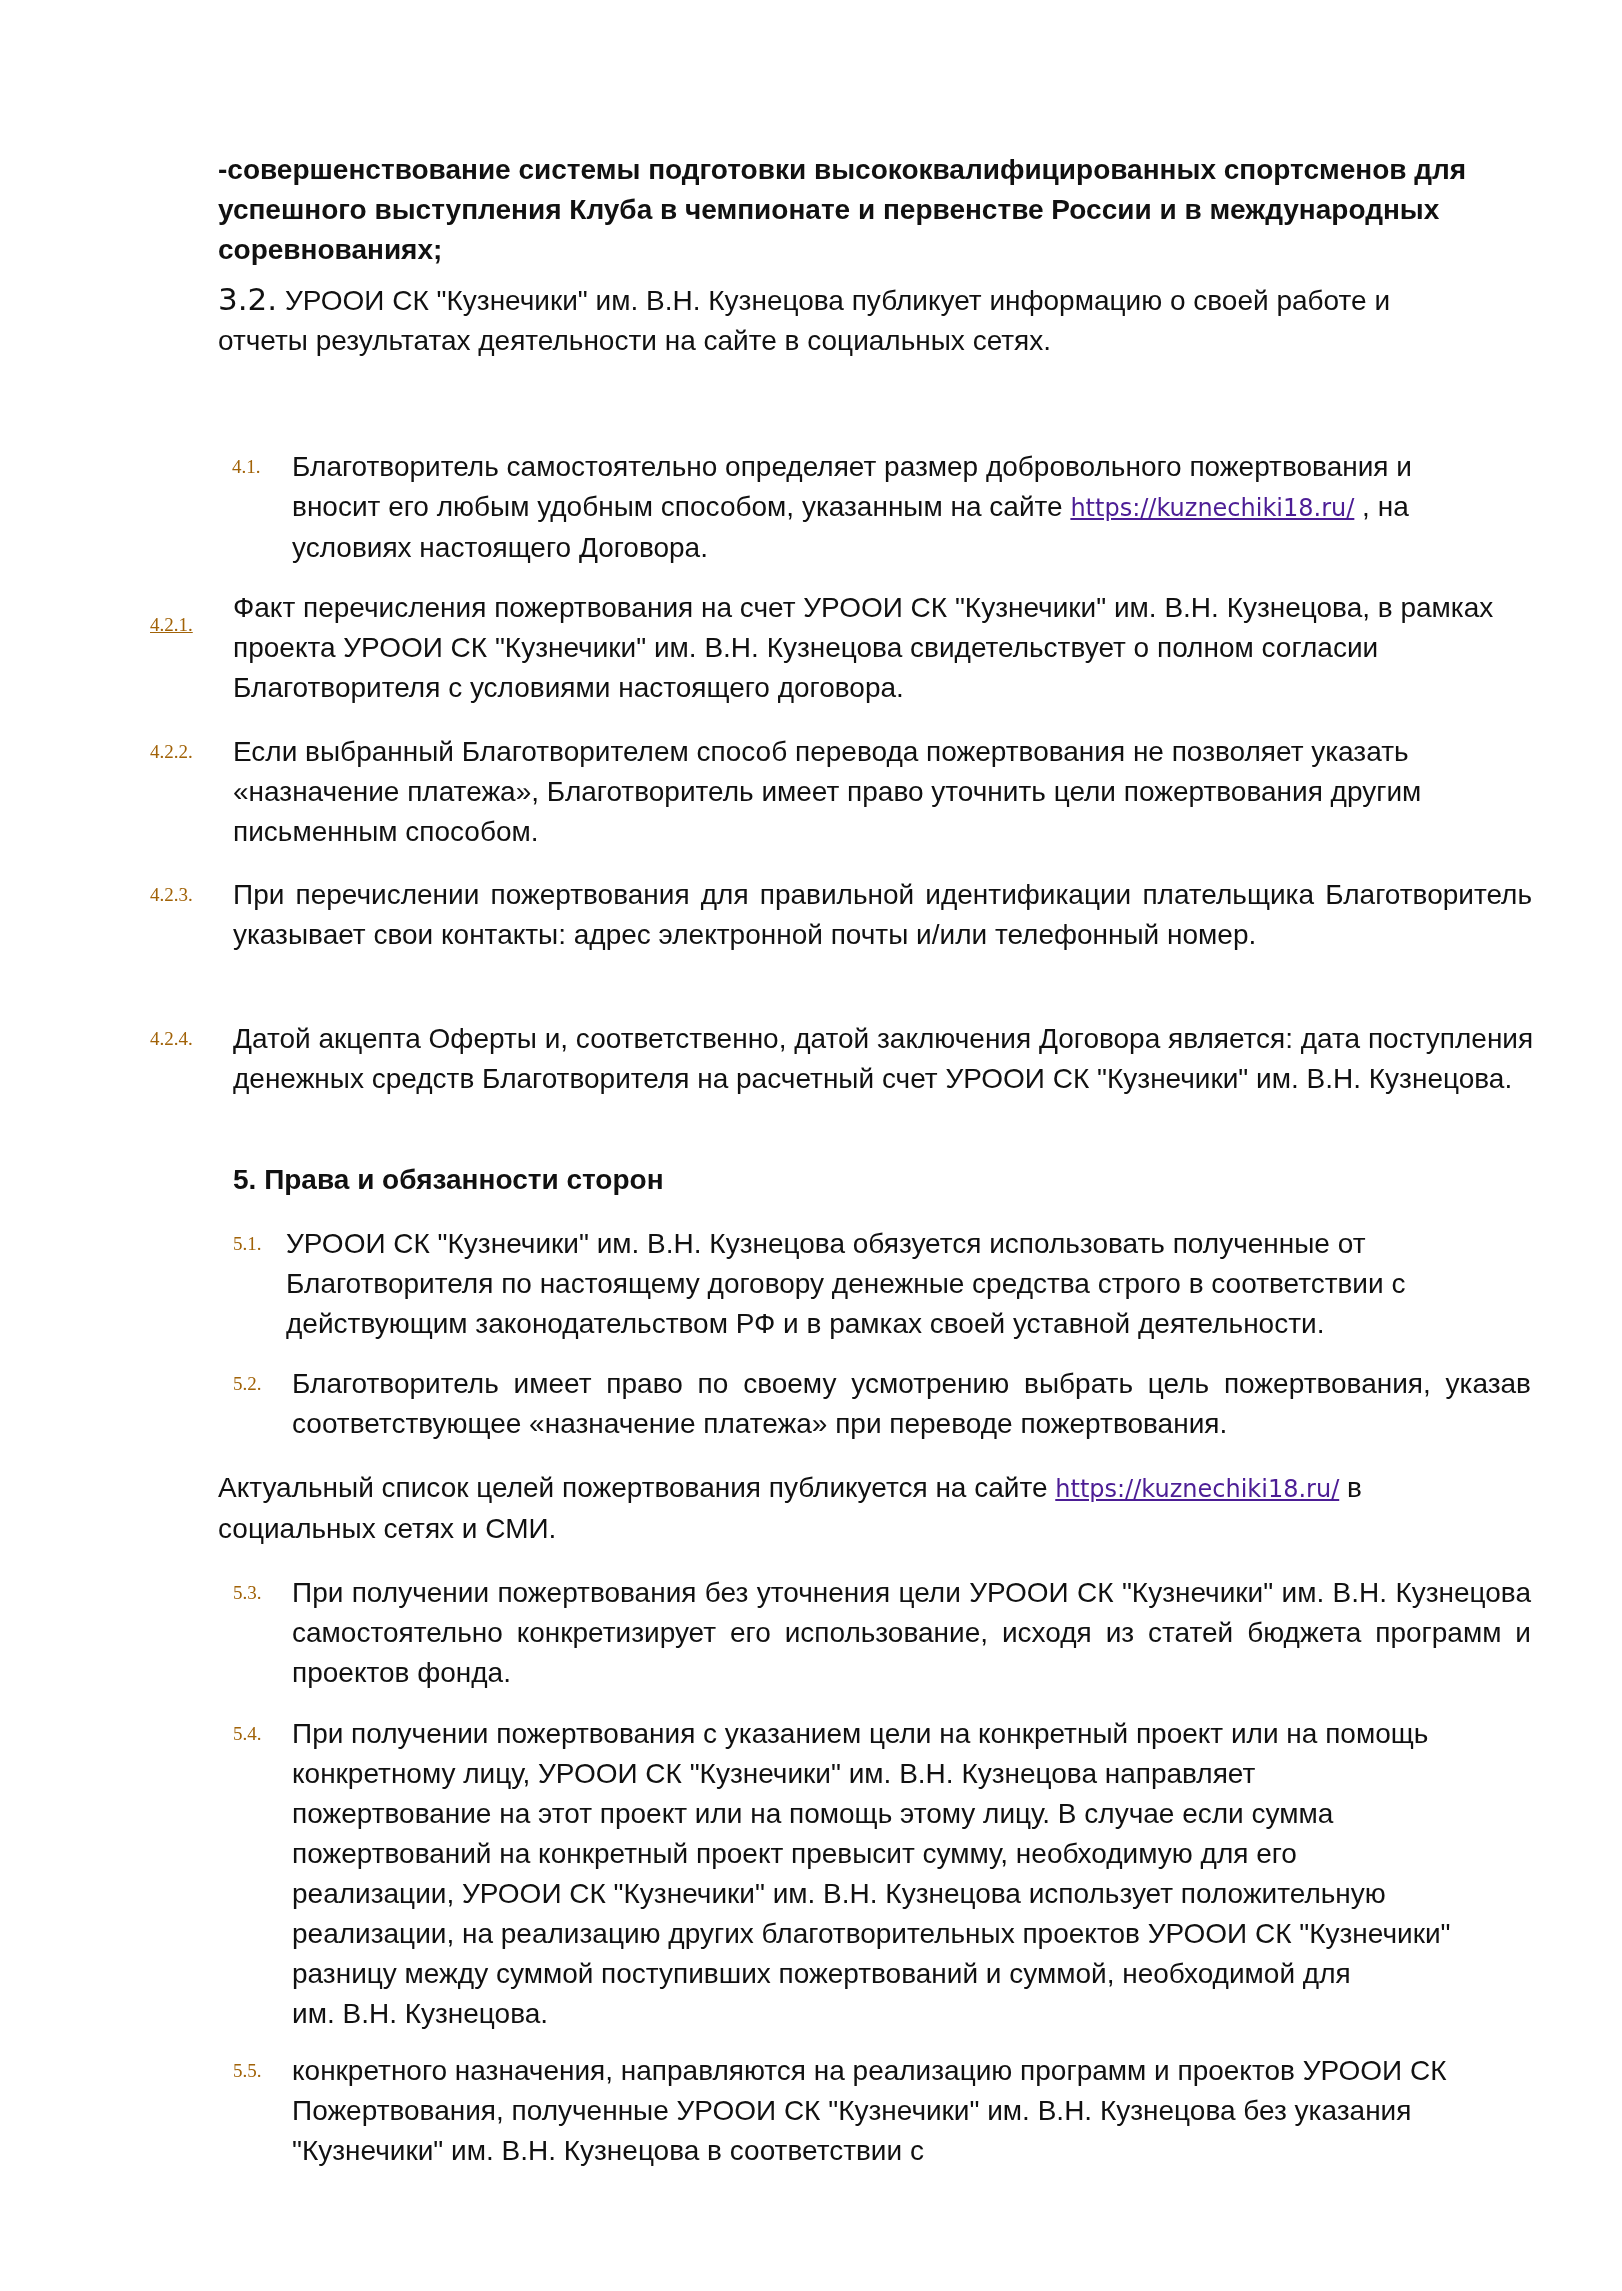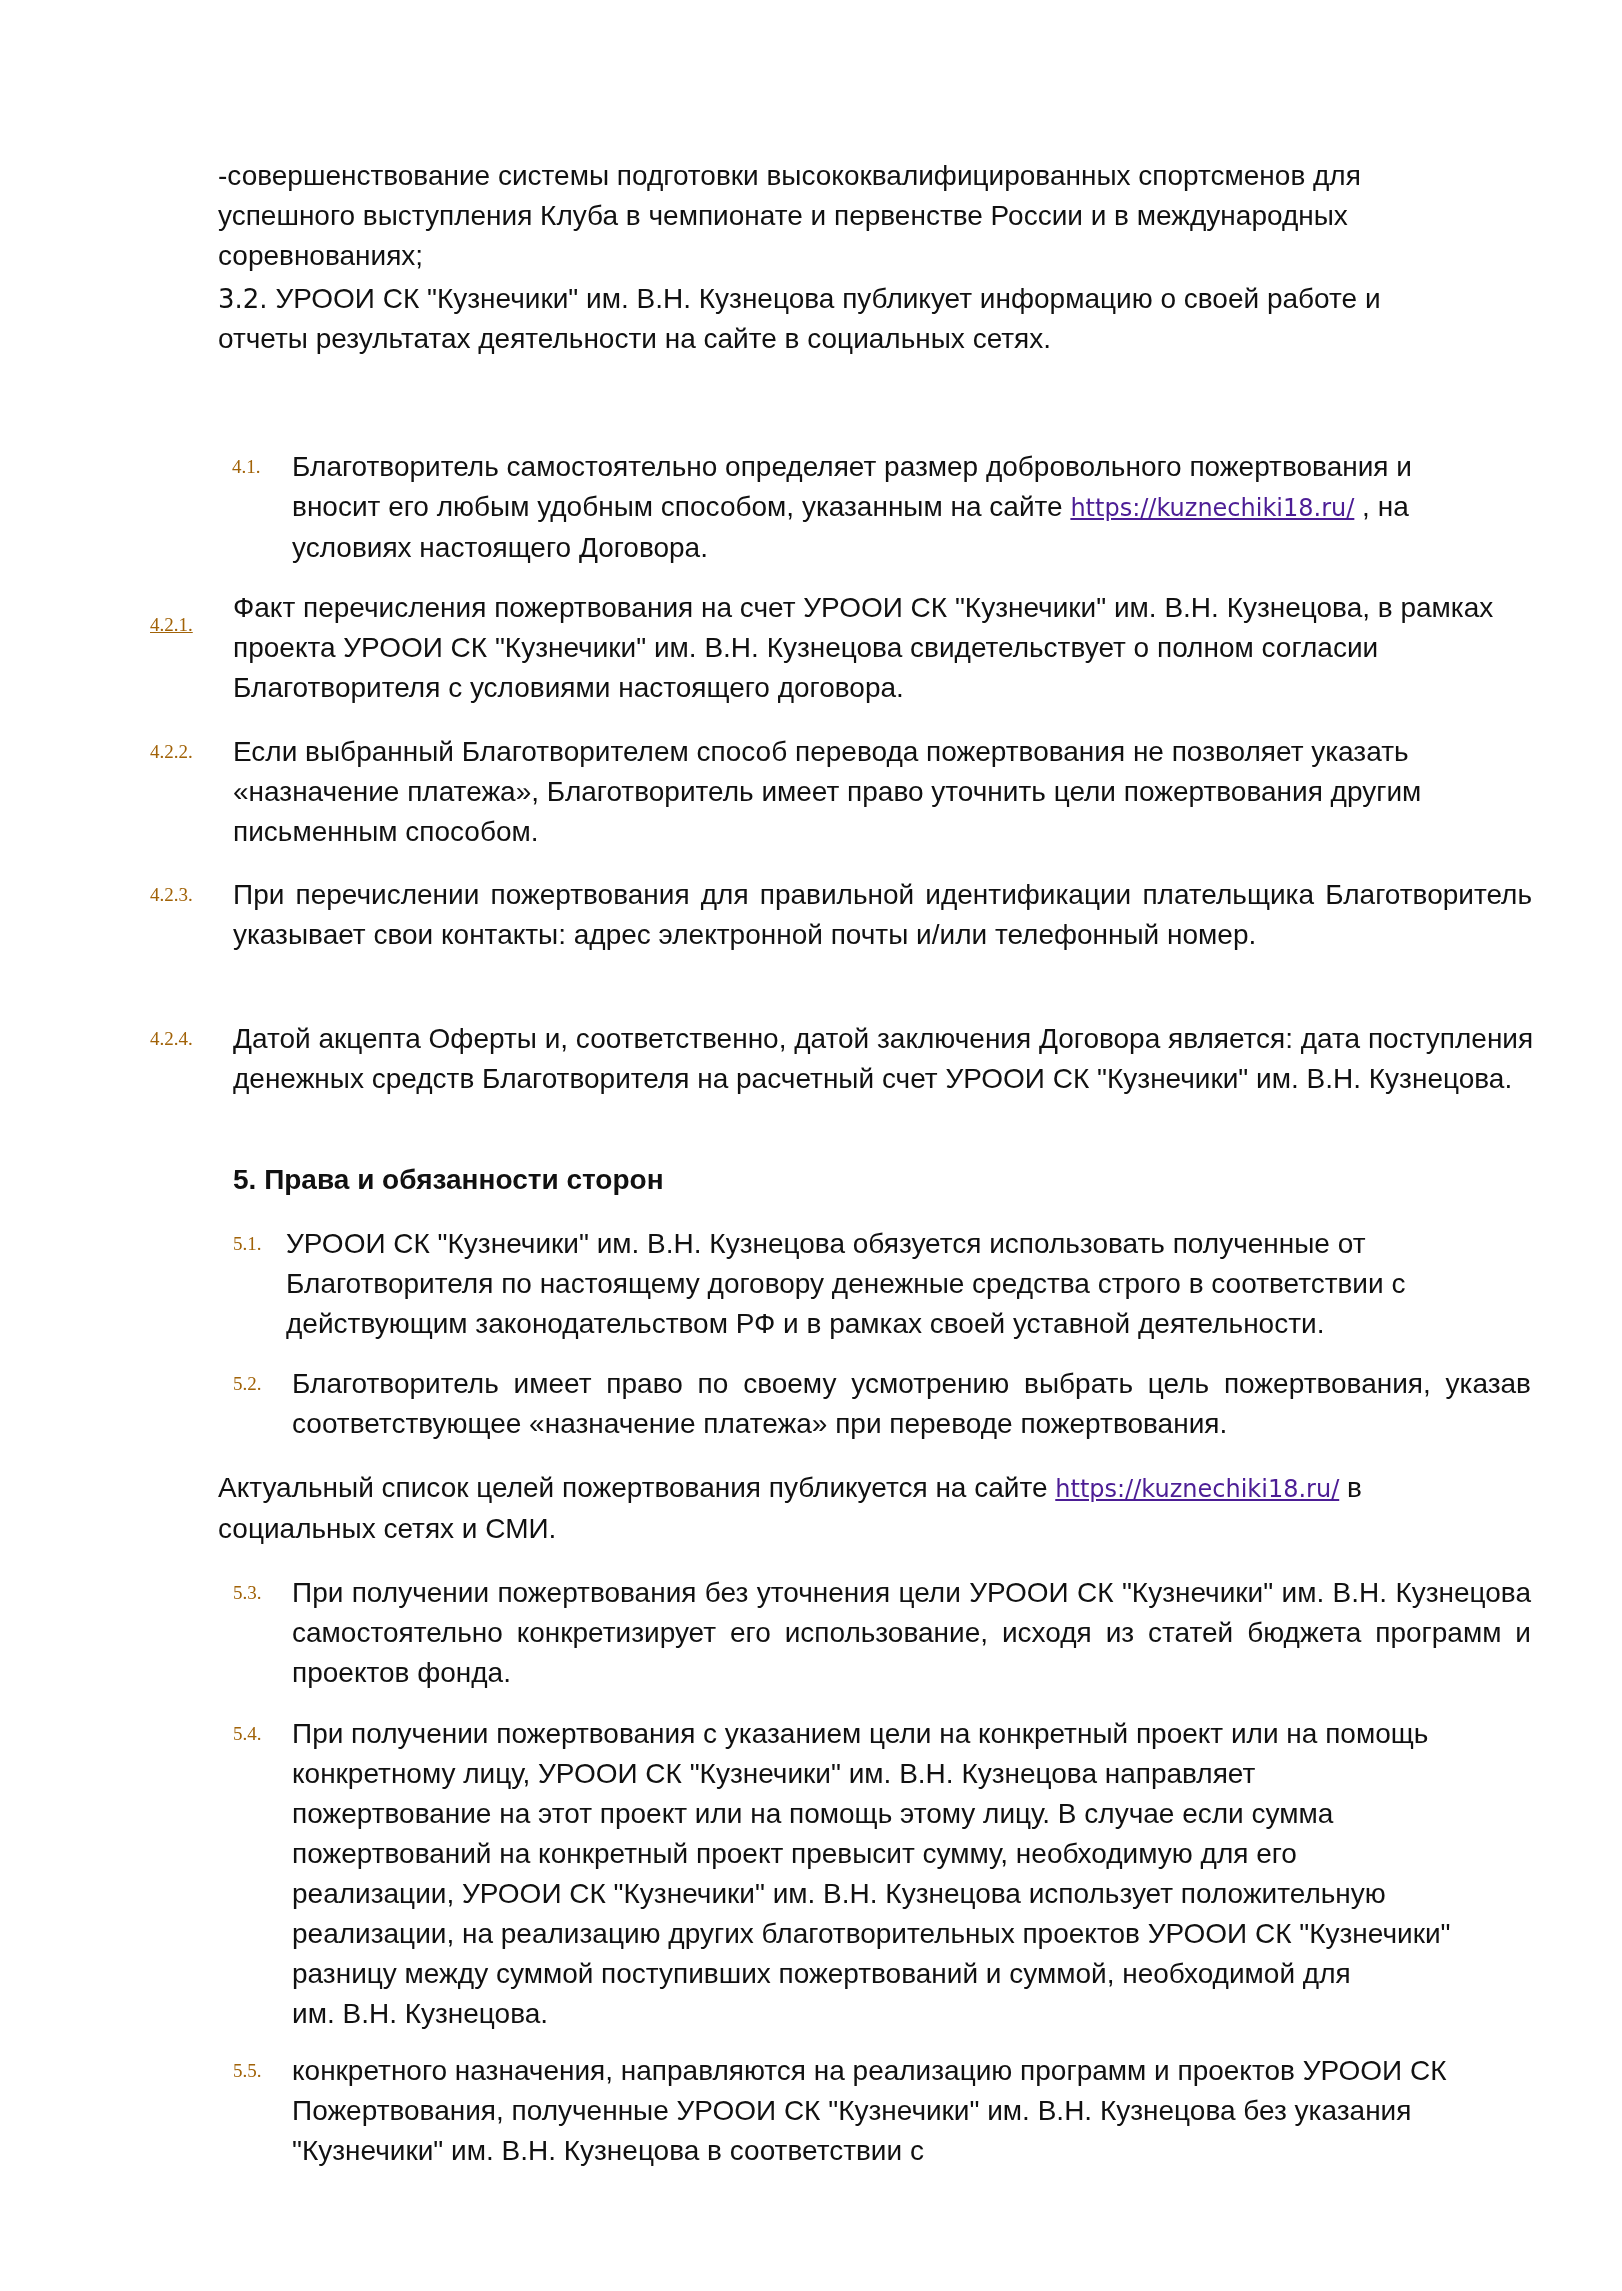--- a/index.html
+++ b/index.html
@@ -4,28 +4,28 @@
 <style>
   html, body { margin: 0; padding: 0; background: #ffffff; }
   body { width: 1622px; height: 2291px; position: relative; overflow: hidden;
          font-family: "Liberation Sans", sans-serif; color: #111111; }
   .page { position: absolute; left: 0; top: 0; width: 1622px; height: 2291px; }
   .p { position: absolute; font-size: 28px; line-height: 40px; margin: 0; }
   .justify { text-align: justify; text-align-last: left; }
   .num { position: absolute; font-family: "Liberation Serif", serif; font-size: 19px; line-height: 40px; color: #a16207; }
   .heading { position: absolute; font-weight: bold; font-size: 28px; line-height: 40px; }
   .link { color: #4c1d95; text-decoration: underline; font-family: "DejaVu Sans", sans-serif; font-size: 24px; }
-  .numsmall { font-family: "DejaVu Sans", sans-serif; font-size: 26px; text-align: right; }
+  .numsmall { font-family: "DejaVu Sans", sans-serif; font-size: 31px; text-align: right; }
 </style>
 </head>
 <body>
 
 <div class="page">
 
-  <p class="p" style="left:218px; top:156px; width:1255px;">-совершенствование системы подготовки высококвалифицированных спортсменов для успешного выступления Клуба в чемпионате и первенстве России и в международных соревнованиях;</p>
+  <p class="p" style="left:218px; top:150px; width:1255px;font-weight:bold;">-совершенствование системы подготовки высококвалифицированных спортсменов для успешного выступления Клуба в чемпионате и первенстве России и в международных соревнованиях;</p>
 
   <p class="p" style="left:218px; top:279px; width:1255px;"><span class="numsmall">3.2.</span><span> УРООИ СК "Кузнечики" им. В.Н. Кузнецова публикует информацию о своей работе и отчеты результатах деятельности на сайте в социальных сетях.</span></p>
 
 
   <span class="num" style="left:232px; top:447px;">4.1.</span>
   <p class="p" style="left:292px; top:447px; width:1197px;"><span>Благотворитель самостоятельно определяет размер добровольного пожертвования и вносит его любым удобным способом, указанным на сайте </span><a class="link">https://kuznechiki18.ru/</a><span> , на условиях настоящего Договора.</span></p>
 
   <span class="num" style="left:150px; top:605px;text-decoration:underline;">4.2.1.</span>
   <p class="p" style="left:233px; top:588px; width:1303px;">Факт перечисления пожертвования на счет УРООИ СК "Кузнечики" им. В.Н. Кузнецова, в рамках проекта УРООИ СК "Кузнечики" им. В.Н. Кузнецова свидетельствует о полном согласии Благотворителя с условиями настоящего договора.</p>
 

